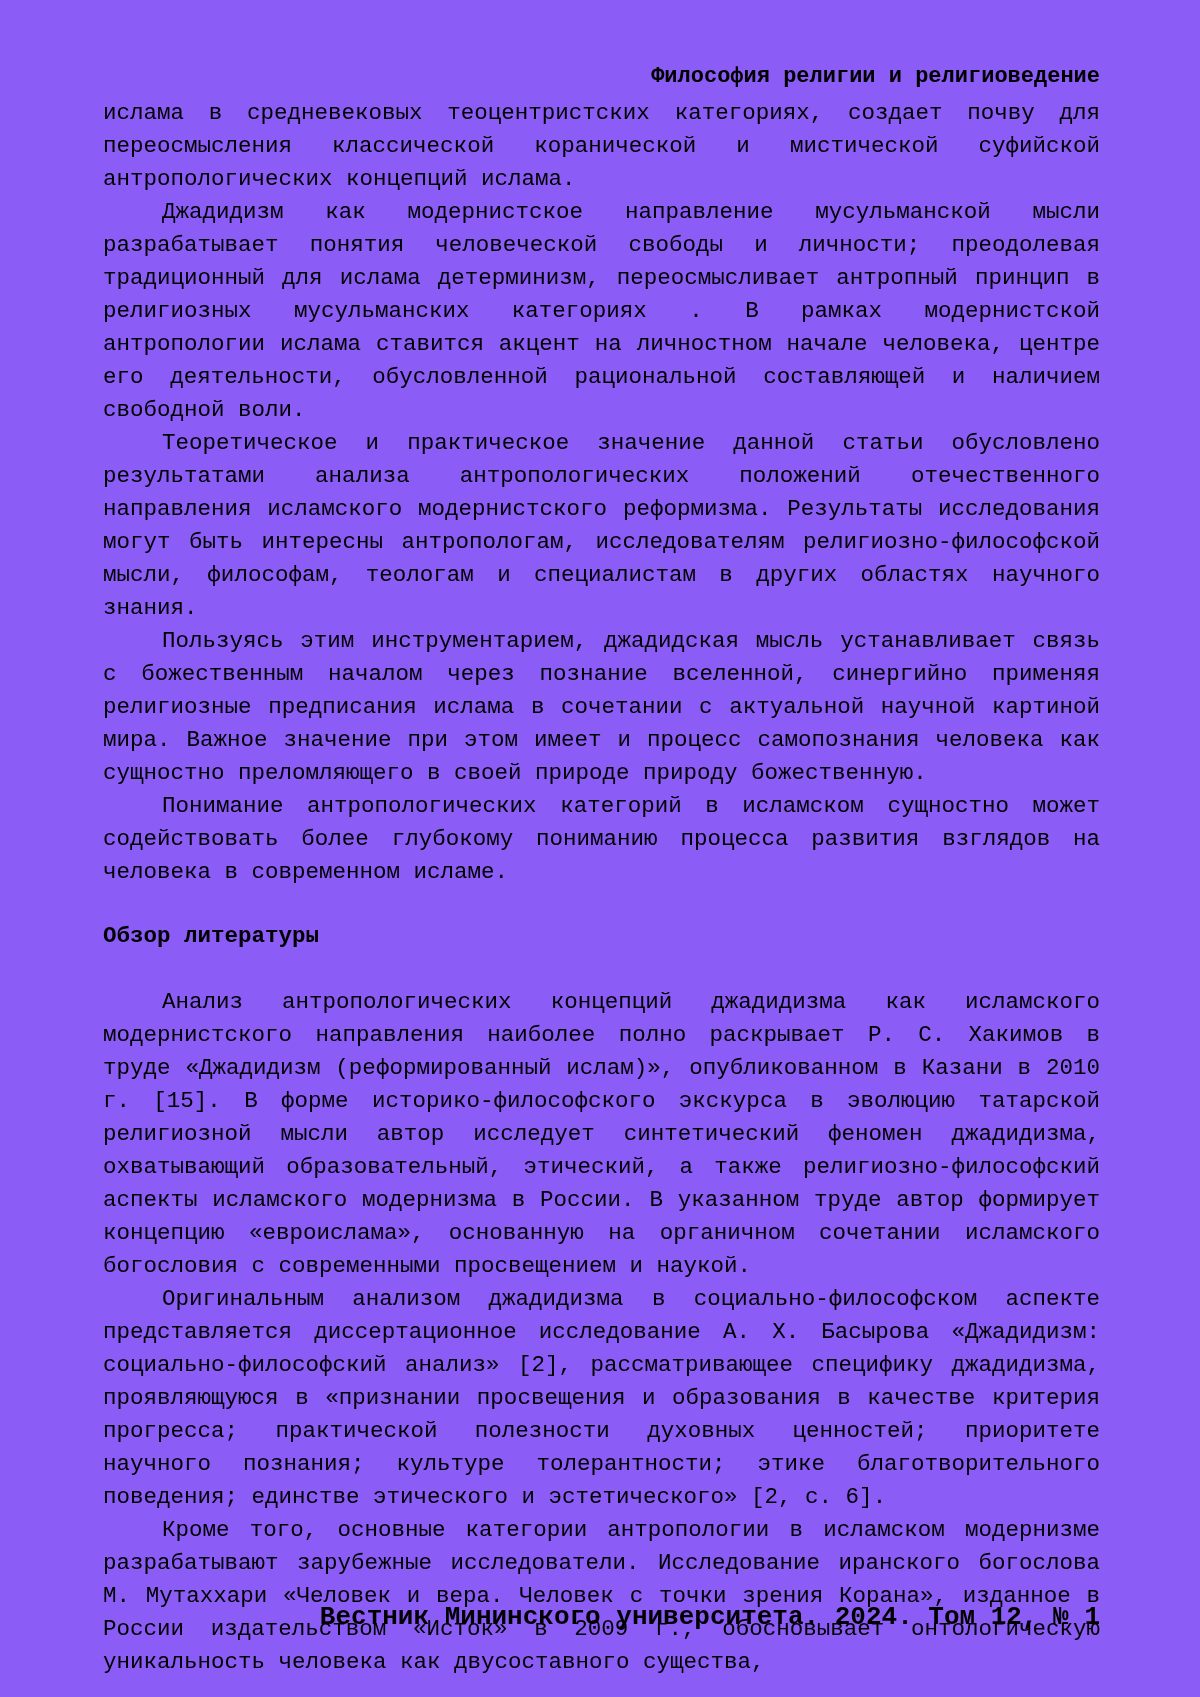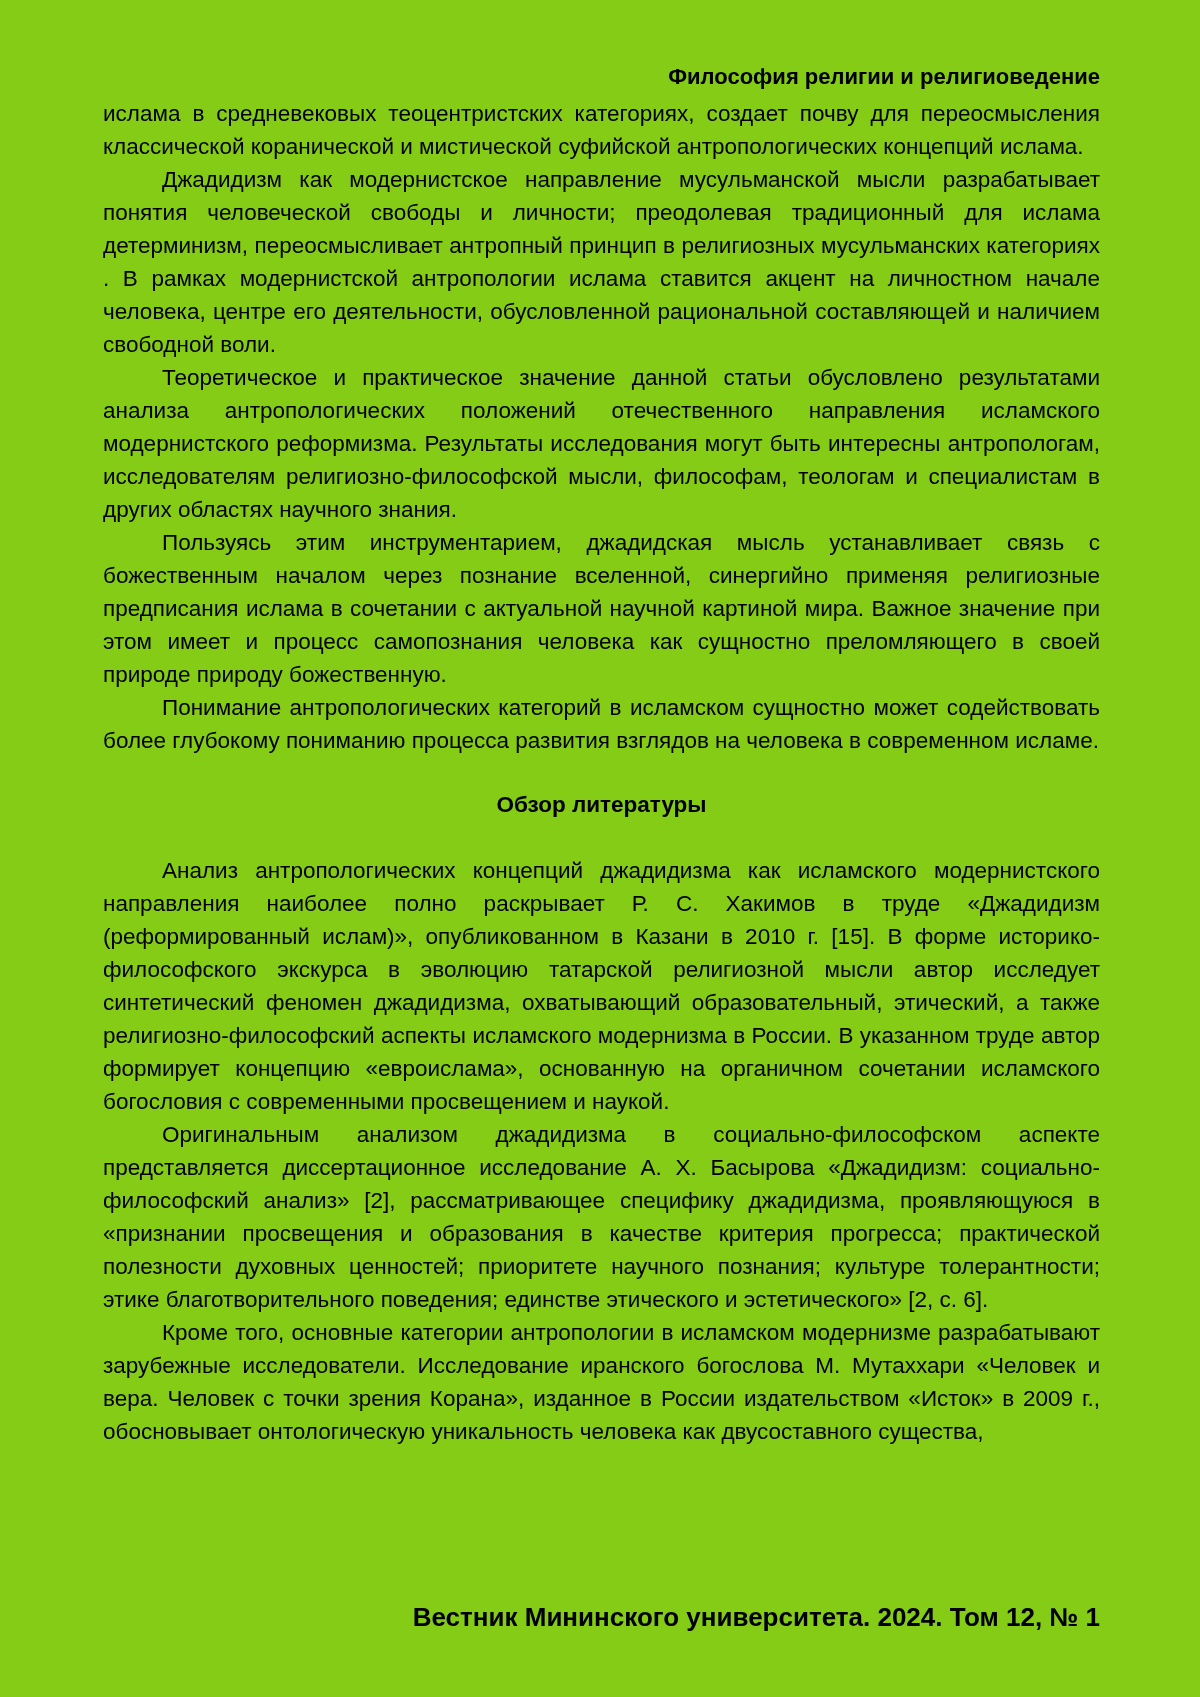--- a/index.html
+++ b/index.html
@@ -4,23 +4,23 @@
 <style>
   html, body {
     margin: 0;
     padding: 0;
     background: #ffffff;
   }
   .page {
     position: relative;
     width: 1200px;
     height: 1697px;
-    background: #84cc16;
+    background: #8b5cf6;
     color: #000000;
-    font-family: Liberation Sans, sans-serif;
+    font-family: Liberation Mono, monospace;
     overflow: hidden;
   }
   .running-head {
     position: absolute;
     top: 63px;
     left: 103px;
     width: 997px;
     text-align: right;
     font-weight: bold;
     font-size: 22px;
@@ -39,21 +39,21 @@
     margin: 0;
     padding: 0;
     text-indent: 59px;
   }
   .para.no-indent {
     text-indent: 0;
   }
   .section-heading {
     margin: 31px 0 33px 0;
     padding: 0;
-    text-align: center;
+    text-align: left;
     font-weight: bold;
     font-size: 22.5px;
     line-height: 33px;
     text-indent: 0;
   }
   .page-footer {
     position: absolute;
     top: 1604px;
     left: 103px;
     width: 997px;

